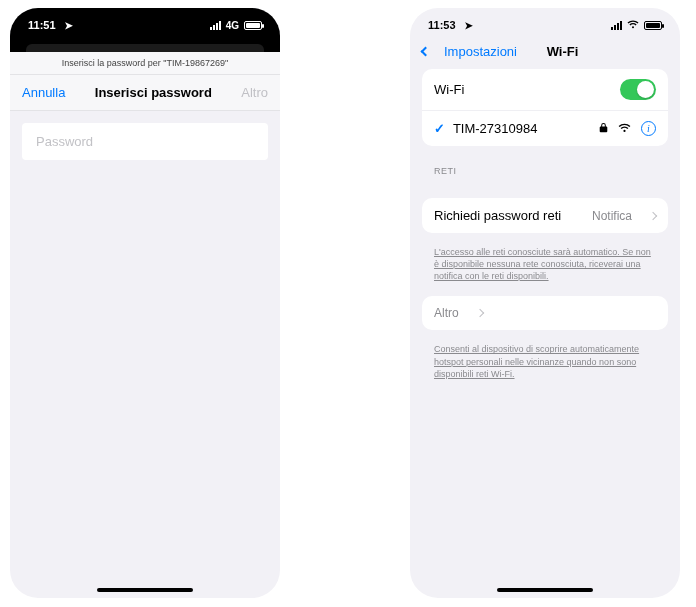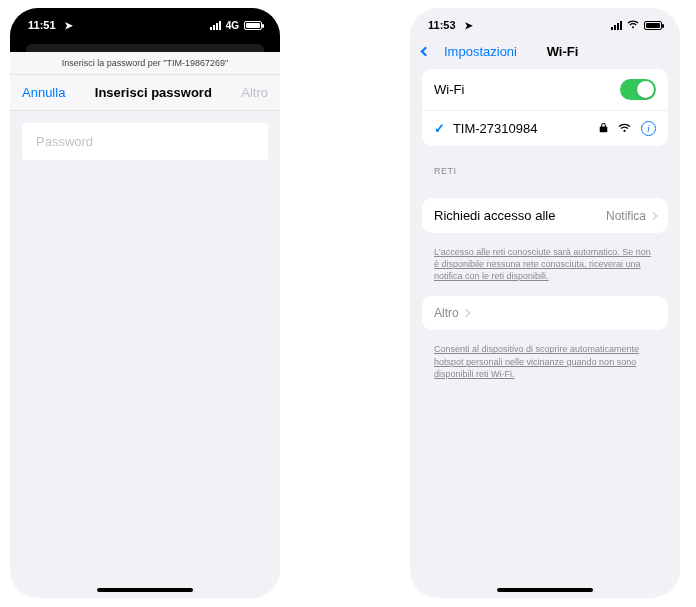--- a/index.html
+++ b/index.html
@@ -84,21 +84,21 @@
     .row + .row { border-top: 1px solid #efeff3; }
     .row-left { display:flex; align-items:center; gap:8px; }
     .check { color:#007aff; font-size:13px; font-weight:700; }
     .switch { width:36px; height:21px; background:#34c759; border-radius: 12px; position:relative;}
     .switch::after { content:""; position:absolute; right:2px; top:2px; width:17px; height:17px; background:#fff; border-radius:50%; box-shadow:0 1px 2px rgba(0,0,0,.2);}
     .net-icons { display:flex; align-items:center; gap:10px; }
     .lock-icon { font-size:10px; }
     .wifi-icon { font-size:11px; }
     .info-icon { width:15px; height:15px; border:1.5px solid #007aff; border-radius:50%; color:#007aff; font-size:10px; display:flex; align-items:center; justify-content:center; font-family: Georgia, serif; font-style: italic;}
     .section-header { font-size:9px; color:#8a8a8e; letter-spacing:0.5px; padding: 12px 24px 12px; text-transform:uppercase;}
-    .row-value { color:#8a8a8e; font-size:12px; display:flex; align-items:center; gap:4px;}
+    .row-value { color:#8a8a8e; font-size:12px; display:flex; align-items:center; gap:18px;}
     .chevron-right { width:6px; height:6px; border-right:1.5px solid #c0c0c5; border-top:1.5px solid #c0c0c5; transform:rotate(45deg);}
     .footer-text { font-size:9px; color:#8a8a8e; padding: 5px 24px 14px; line-height:1.35;text-decoration:underline;}
     .loc-arrow { display:inline-block; transform:rotate(0deg); font-size:10px;}
   </style>
 </head>
 <body>
 
 <div class="phone">
   <div class="status-bar dark">
     <div class="status-left">
@@ -190,21 +190,21 @@
       </span>
     </div>
   </div>
 
   <div class="section-header">RETI</div>
 
   <div style="height:10px"></div>
 
   <div class="list-group">
     <div class="row">
-      <span>Richiedi accesso alle</span>
+      <span>Richiedi password reti</span>
       <span class="row-value">
         <span>Notifica</span>
         <span class="chevron-right"></span>
       </span>
     </div>
   </div>
   <div class="footer-text">L'accesso alle reti conosciute sarà automatico. Se non è disponibile nessuna rete conosciuta, riceverai una notifica con le reti disponibili.</div>
 
   <div class="list-group">
     <div class="row">

